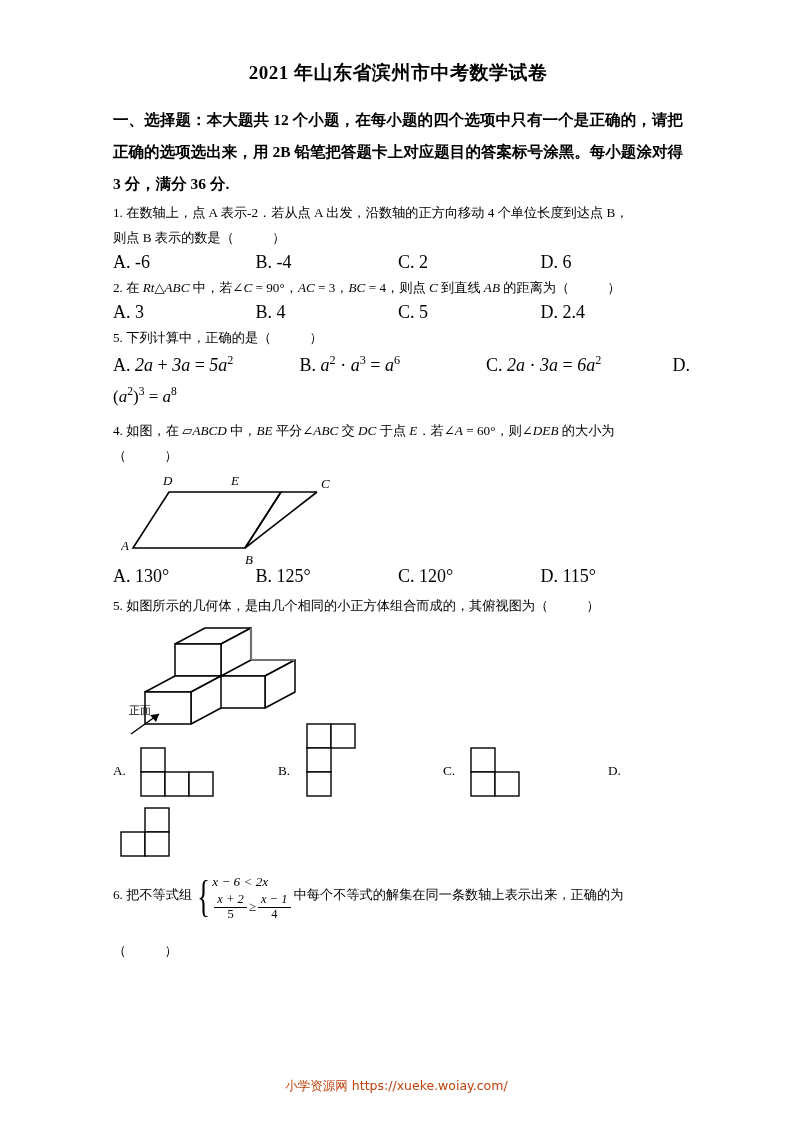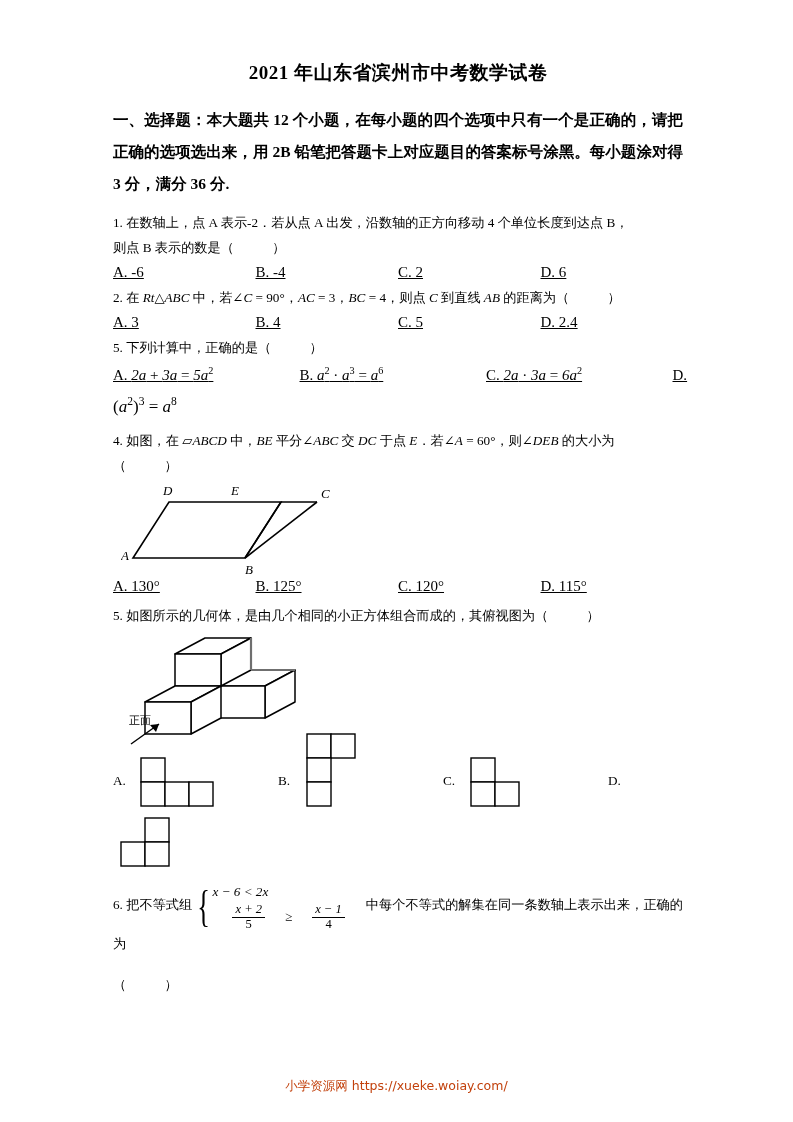--- a/index.html
+++ b/index.html
@@ -51,43 +51,42 @@
   
   .q {
     font-size: 13.2px;
     line-height: 25px;
     text-align: justify;
     text-justify: inter-ideograph;
   }
   .q-stem { }
   .opt-row {
     display: flex;
-    font-size: 15px;
+    font-size: 18px;
     line-height: 25px;
-    text-decoration: underline;
   }
   .opt {
     flex: 0 0 25%;
   }
 
   
   .mi { font-style: italic; font-family: "Liberation Serif", serif; }
   .mn { font-style: normal; }
   sup.expn { font-size: 0.68em; vertical-align: super; line-height: 0; font-style: normal;}
 
   .paren-gap { letter-spacing: 1.2em; }
 
   
   .frac {
     display: inline-block;
     vertical-align: middle;
     text-align: center;
     font-size: 0.95em;
     line-height: 1.1;
-    margin: 0 20px;
+    margin: 0 2px;
     position: relative;
     top: -1px;
   }
   .frac .num { display: block; padding: 0 3px; }
   .frac .den { display: block; border-top: 1px solid #000; padding: 0 3px; }
 
   
   .system {
     display: inline-flex;
     align-items: center;
@@ -125,21 +124,21 @@
 </head>
 <body>
 
 <div class="page">
   <div class="content">
 
     <div class="doc-title">2021 年山东省滨州市中考数学试卷</div>
 
     <div class="section-intro">一、选择题：本大题共 12 个小题，在每小题的四个选项中只有一个是正确的，请把正确的选项选出来，用 2B 铅笔把答题卡上对应题目的答案标号涂黑。每小题涂对得 3 分，满分 36 分.</div>
 
-    <div class="q" style="margin-top:10px;">
+    <div class="q" style="">
       <div class="q-stem">1. 在数轴上，点 A 表示-2．若从点 A 出发，沿数轴的正方向移动 4 个单位长度到达点 B，</div>
       <div class="q-stem">
         <span>则点 B 表示的数是（</span><span class="paren-gap">&nbsp;&nbsp;</span><span>）</span>
       </div>
       <div class="opt-row">
         <div class="opt">A. -6</div>
         <div class="opt">B. -4</div>
         <div class="opt">C. 2</div>
         <div class="opt">D. 6</div>
       </div>

